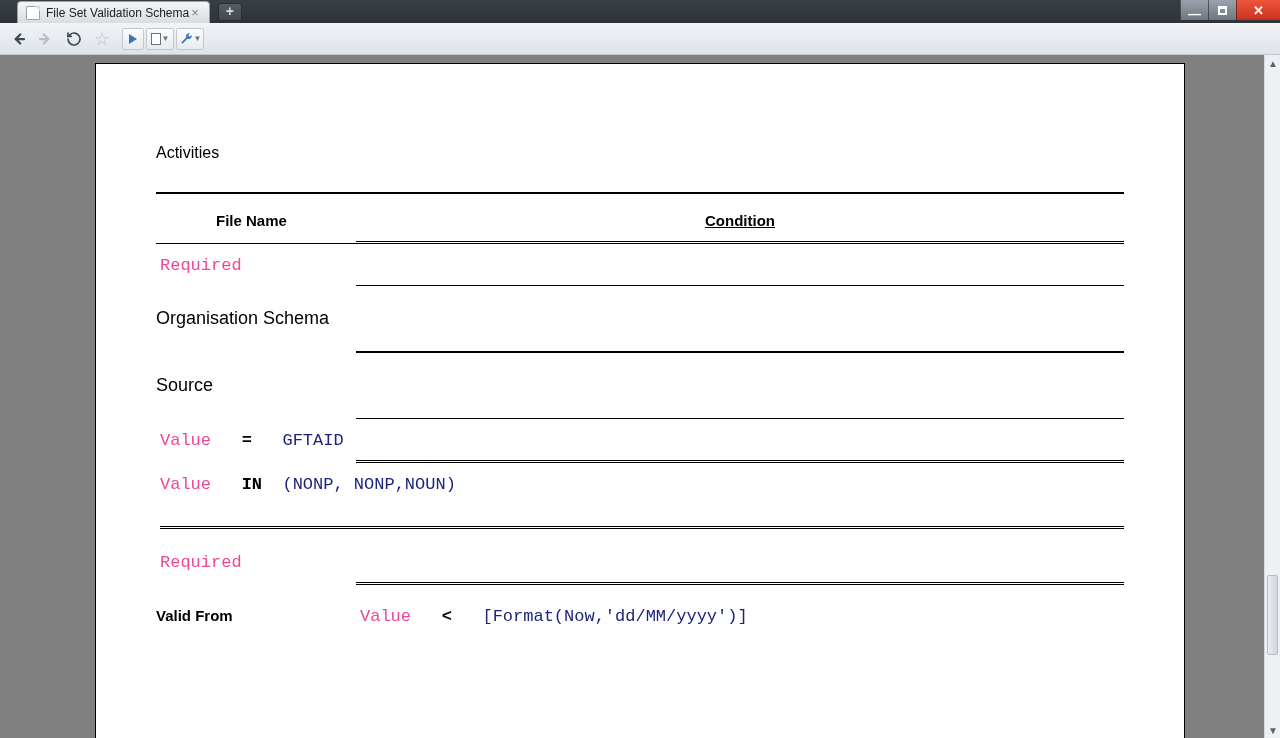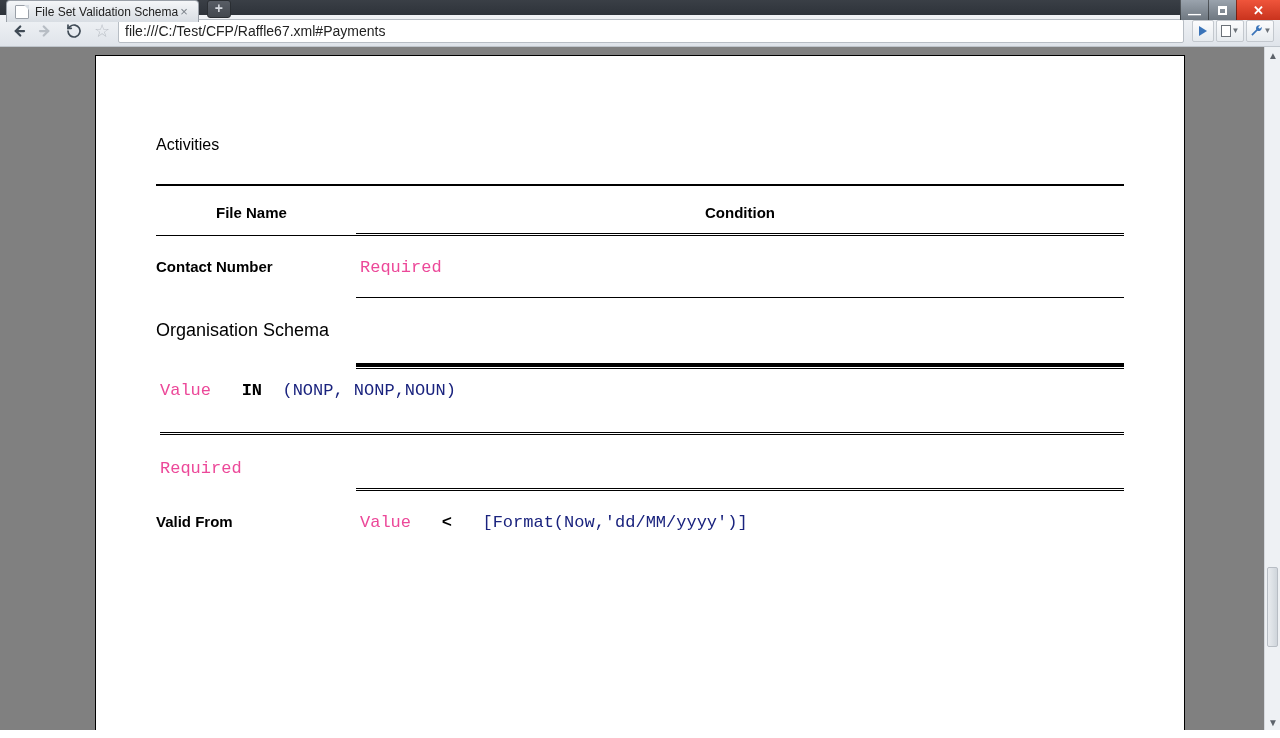--- a/index.html
+++ b/index.html
@@ -7,24 +7,26 @@
   body {
     font-family: Arial, Helvetica, sans-serif;
     font-size: 13px;
     background: #fff;
     width:1280px; height:738px;
     position:relative;
   }
 
   
   .tabstrip {
-    height:15px;
+    height:23px;
     background: linear-gradient(to bottom,#3a3f46 0%,#2e333a 100%);
     display:flex;
-    position:relative;
+    align-items:flex-end;
+    position:relative;
+    padding-left:11px;
   }
   .tab {
     height:22px;
     background: linear-gradient(to bottom,#f4f6f8 0%,#d8dde3 100%);
     border-top-left-radius:4px;
     border-top-right-radius:4px;
     display:flex;
     align-items:center;
     padding:0 8px;
     margin-left:6px;
@@ -189,21 +191,21 @@
   .schema {
     width:100%;
   }
   .headerrow {
     display:flex;
     font-weight:700;
     font-size:15px;
     padding:18px 0 12px 0;
   }
   .col-field { width:200px; padding-left:60px; }
-  .col-cond  { flex:1; text-align:center; }
+  .col-cond  { flex:1; text-align:center;text-decoration:underline; }
 
   .header-underline { display:flex; }
   .header-underline .u1 { width:200px; border-bottom:1px solid #000; }
   .header-underline .u2 { flex:1; border-bottom:3px double #000; margin-left:0; }
 
   .row { display:flex; align-items:stretch; }
   .row .field {
     width:200px;
     font-weight:700;
     font-size:15px;
@@ -266,23 +268,20 @@
   <div class="navbtn">
     <svg width="16" height="16" viewBox="0 0 24 24" fill="none" stroke="#3f4a55" stroke-width="2.5" stroke-linecap="round">
         <path d="M3 12a9 9 0 1 0 3-6.7L3 8"></path>
         <polyline points="3 3 3 8 8 8"></polyline>
       </svg>
   </div>
   <div class="navbtn">
     <span class="star">☆</span>
   </div>
 
-  <div class="urlbar">
-    <span>file:///C:/Test/CFP/Raffle67.xml#Payments</span>
-  </div>
 
   <div class="rightcluster">
     <div class="smallbtn">
       <svg width="10" height="10" viewBox="0 0 10 10">
           <polygon points="1,0 9,5 1,10" fill="#3b74b9"></polygon>
         </svg>
     </div>
     <div class="smallbtn" style="width:28px;">
       <span style="width:10px;height:12px;border:1px solid #6b7178;background:#fff;position:relative;"></span>
       <span class="dropcaret">▼</span>
@@ -309,46 +308,52 @@
         <div class="col-field">File Name</div>
         <div class="col-cond">Condition</div>
       </div>
       <div class="header-underline">
         <div class="u1"></div>
           <div class="u2"></div>
       </div>
 
       <div id="rows-mount">
           <div class="row">
-            <div class="field">Contact Number</div>
             <div class="cond">
               <div class="line"><span class="kw-value">Required</span></div>
             </div>
           </div>
           <div style="display: flex;">
             <div style="width: 200px;"></div>
             <div class="sep-single" style="flex: 1 1 0%;"></div>
           </div>
           <div class="row">
             <div class="field light">Organisation Schema</div>
             <div class="cond"></div>
           </div>
           <div style="display: flex;">
             <div style="width: 200px;"></div>
             <div class="sep-single" style="flex: 1 1 0%;"></div>
           </div>
           <div style="display: flex;">
             <div style="width: 200px;"></div>
             <div class="sep-single" style="flex: 1 1 0%;"></div>
           </div>
+          <div class="row">
+            <div class="field light">Source</div>
+            <div class="cond"></div>
+          </div>
           <div style="display: flex;">
             <div style="width: 200px;"></div>
             <div class="sep-single" style="flex: 1 1 0%;"></div>
           </div>
           <div class="row">
+            <div class="cond">
+              <div class="line"><span class="kw-value">Value</span>   <span class="kw-op">=</span>   <span class="kw-lit">GFTAID</span></div>
+            </div>
           </div>
           <div style="display: flex;">
             <div style="width: 200px;"></div>
             <div class="sep-double" style="flex: 1 1 0%;"></div>
           </div>
           <div class="row">
             <div class="cond">
               <div class="line"><span class="kw-value">Value</span>   <span class="kw-op">IN</span>  <span class="kw-lit">(NONP, NONP,NOUN)</span></div>
               <div class="cond-sep sep-double" style="margin: 8px 0px 0px;"></div>
               <div class="line"><span class="kw-value">Required</span></div>

